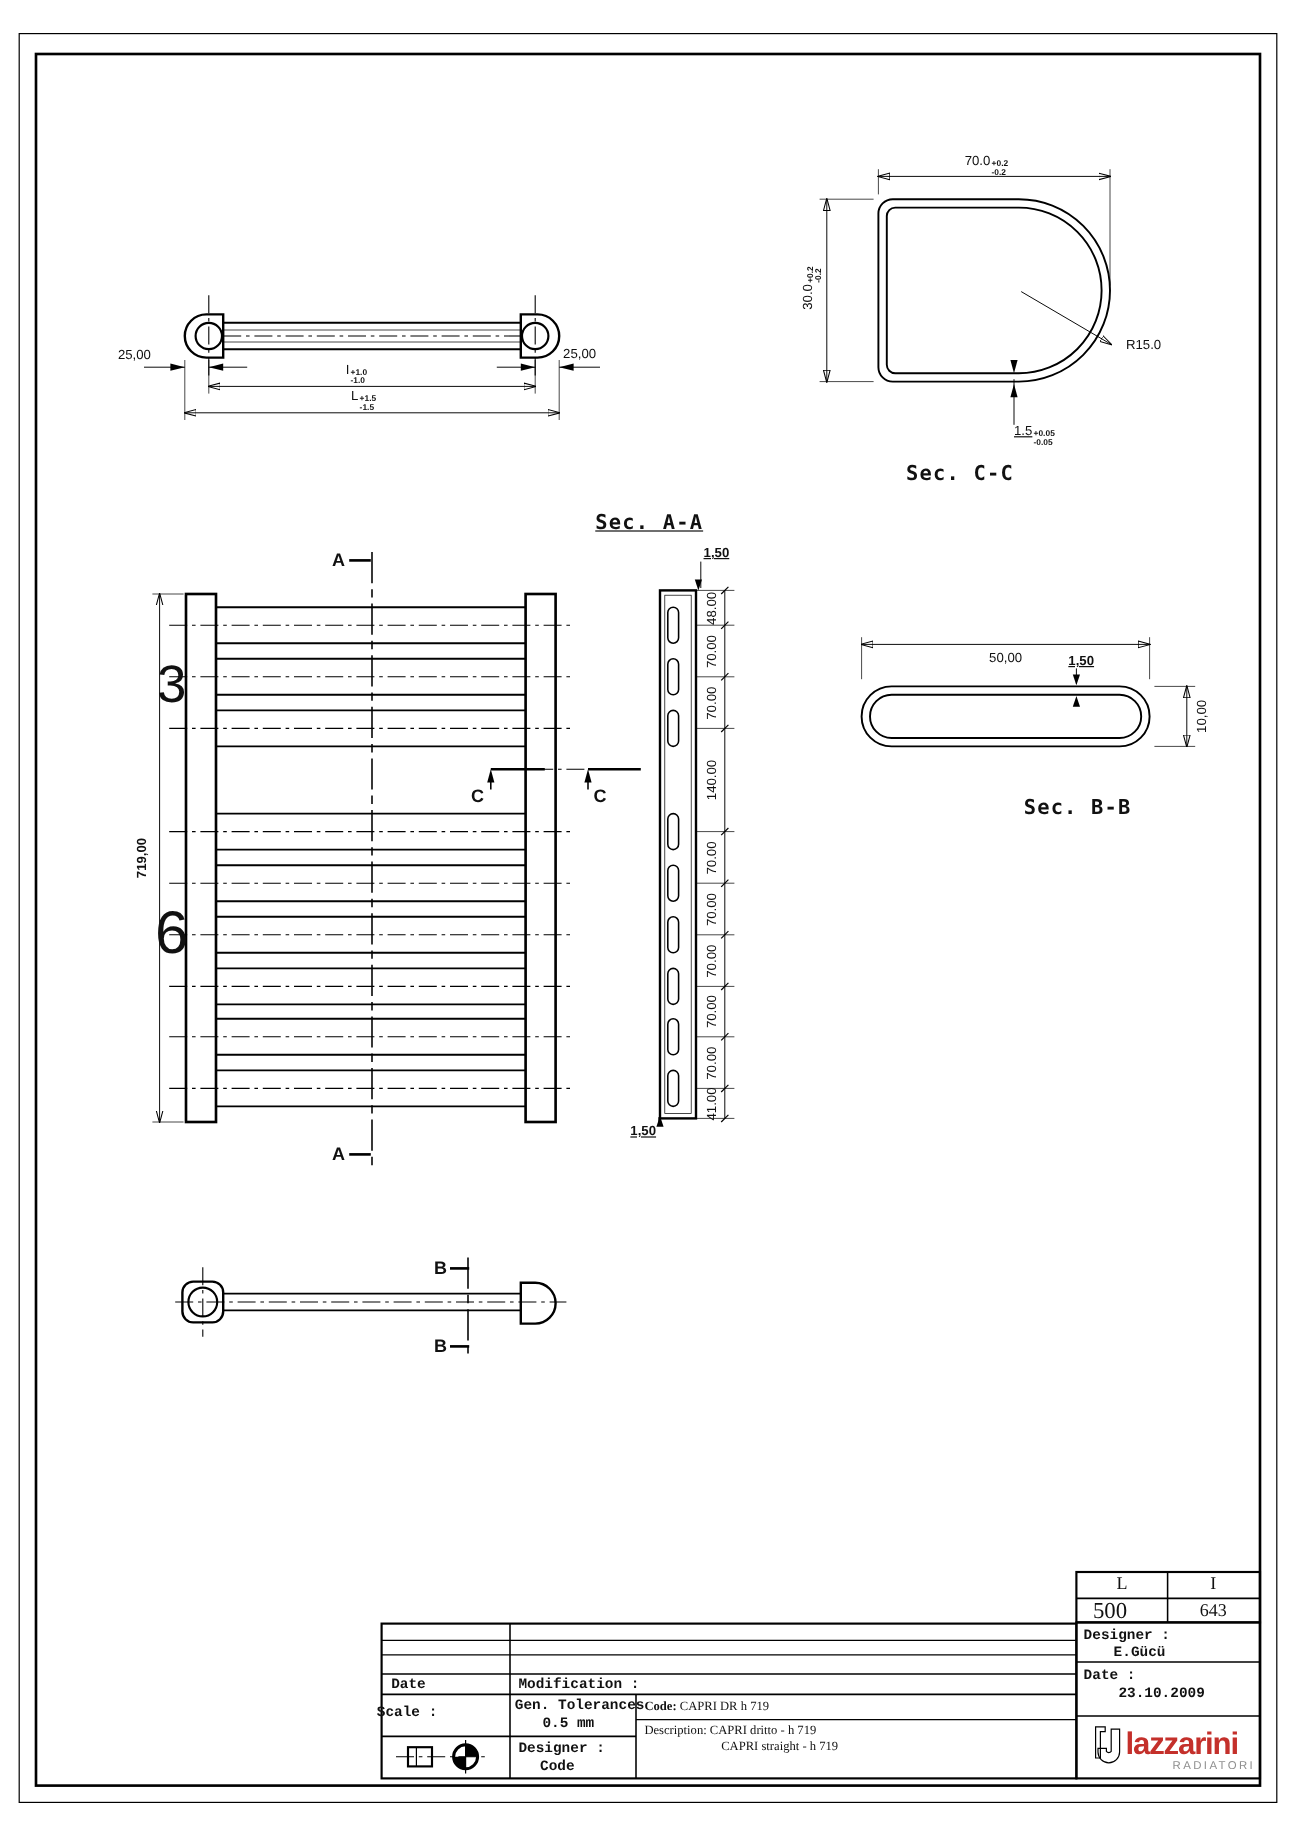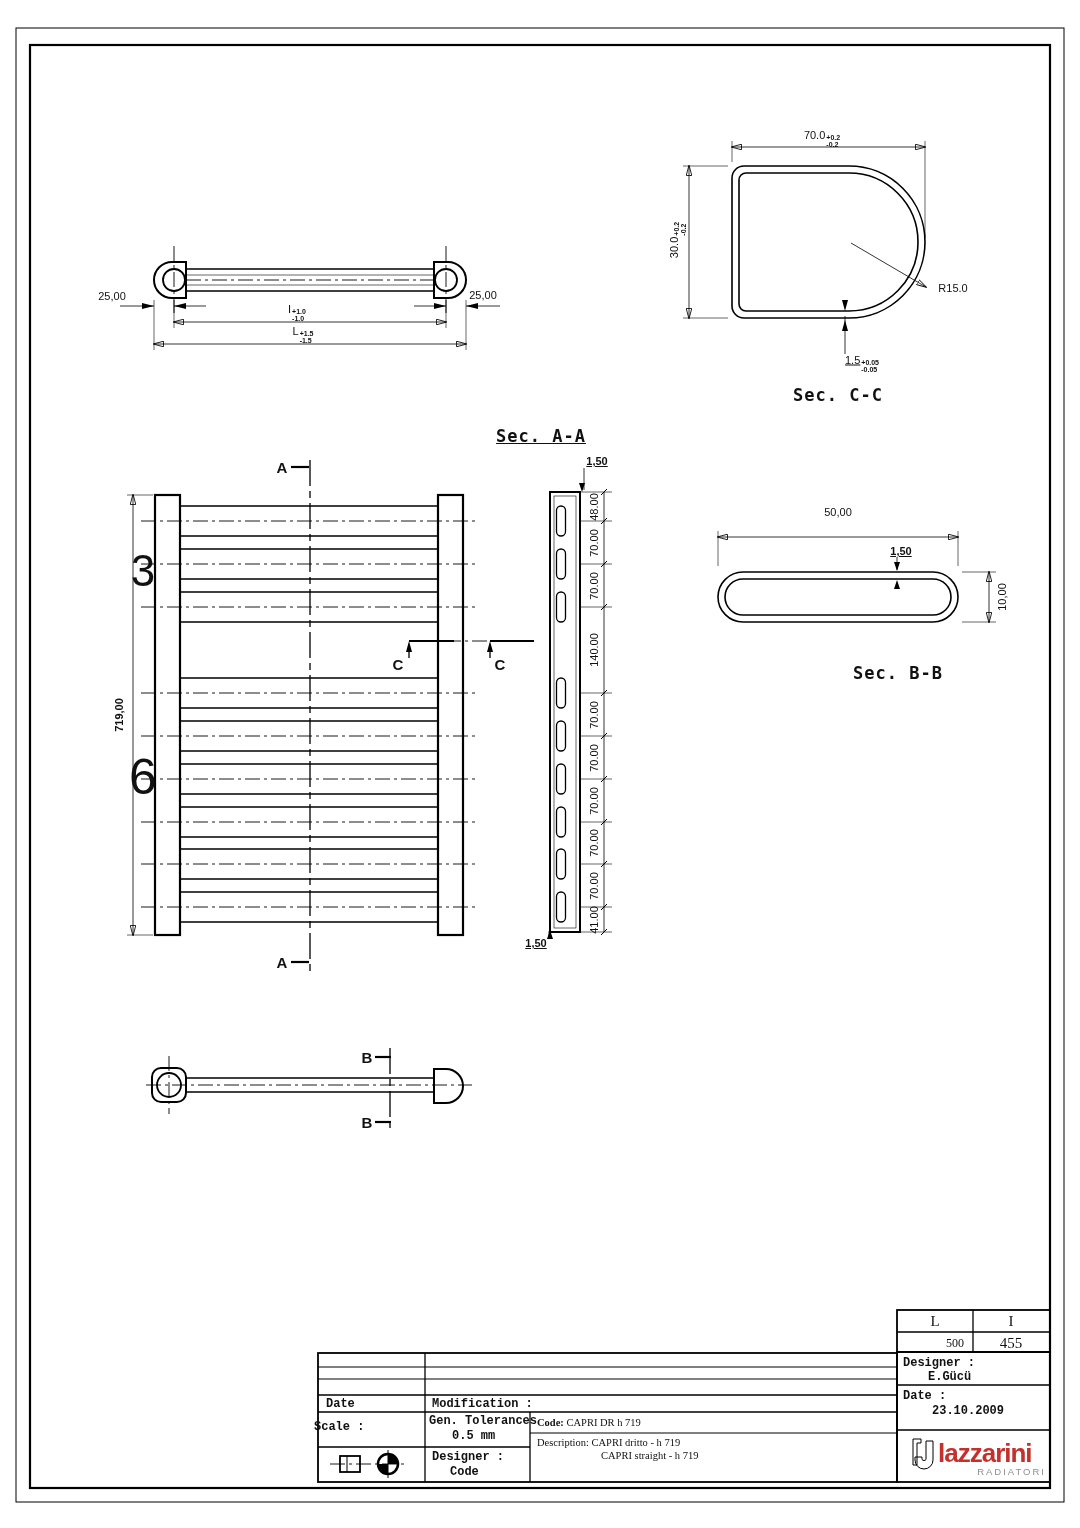--- a/index.html
+++ b/index.html
@@ -273,21 +273,21 @@
       </span></div>
 <div class="t rot" style="left:677px;top:240px"><span>30.0</span><span class="tol">
         <span>+0.2</span>
         <span>-0.2</span>
       </span></div>
 <div class="t" style="left:953px;top:288px">R15.0</div>
 <div class="t u" style="left:862px;top:363px"><span>1.5</span><span class="tol">
         <span>+0.05</span>
         <span>-0.05</span>
       </span></div>
-<div class="t sec-title" style="left:838px;top:395px">Sec. C-C</div>
+<div class="t sec-title" style="left:800px;top:395px">Sec. C-C</div>
 
 <div class="t sec-title u" style="left:541px;top:436px">Sec. A-A</div>
 <div class="t u bold" style="left:597px;top:461px">1,50</div>
 <div class="t rot" style="left:594px;top:507px">48.00</div>
 <div class="t rot" style="left:594px;top:543px">70.00</div>
 <div class="t rot" style="left:594px;top:586px">70.00</div>
 <div class="t rot" style="left:594px;top:650px">140.00</div>
 <div class="t rot" style="left:594px;top:715px">70.00</div>
 <div class="t rot" style="left:594px;top:758px">70.00</div>
 <div class="t rot" style="left:594px;top:801px">70.00</div>
@@ -297,43 +297,43 @@
 <div class="t u bold" style="left:536px;top:943px">1,50</div>
 
 <div class="t big3" style="left:143px;top:571px">3</div>
 <div class="t big6" style="left:143px;top:777px">6</div>
 <div class="t rot bold" style="left:119px;top:715px">719,00</div>
 <div class="t mk" style="left:282px;top:467px">A</div>
 <div class="t mk" style="left:282px;top:962px">A</div>
 <div class="t mk" style="left:398px;top:664px">C</div>
 <div class="t mk" style="left:500px;top:664px">C</div>
 
-<div class="t" style="left:838px;top:512px">50,00</div>
+<div class="t" style="left:838px;top:549px">50,00</div>
 <div class="t u bold" style="left:901px;top:551px">1,50</div>
 <div class="t rot" style="left:1002px;top:597px">10,00</div>
 <div class="t sec-title" style="left:898px;top:673px">Sec. B-B</div>
 
 <div class="t mk" style="left:367px;top:1057px">B</div>
 <div class="t mk" style="left:367px;top:1122px">B</div>
 
 <div class="tb" style="left:326px;top:1397px">Date</div>
 <div class="tb" style="left:432px;top:1397px">Modification :</div>
 <div class="tb" style="left:314px;top:1420px">Scale :</div>
 <div class="tb" style="left:429px;top:1414px">Gen. Tolerances</div>
 <div class="tb" style="left:452px;top:1429px">0.5 mm</div>
 <div class="tb" style="left:432px;top:1450px">Designer :</div>
 <div class="tb" style="left:450px;top:1465px">Code</div>
 <div class="code-line" style="left:537px;top:1417px"><b>Code:</b>&nbsp;<span>CAPRI DR h 719</span></div>
 <div class="code-line" style="left:537px;top:1437px;font-weight:400"><span>Description:</span>&nbsp;<span>CAPRI dritto - h 719</span></div>
 <div class="code-line" style="left:601px;top:1450px">CAPRI straight - h 719</div>
 
 <div class="t serif" style="left:935px;top:1321px;font-size:15px">L</div>
 <div class="t serif" style="left:1011px;top:1321px;font-size:15px">I</div>
-<div class="t serif" style="left:955px;top:1343px;font-size:12px">500</div>
-<div class="t serif" style="left:1011px;top:1343px;font-size:15px">455</div>
+<div class="t serif" style="left:925px;top:1343px;font-size:19px">500</div>
+<div class="t serif" style="left:1011px;top:1343px;font-size:15px">643</div>
 
 <div class="tb" style="left:903px;top:1356px">Designer :</div>
 <div class="tb" style="left:928px;top:1370px">E.Gücü</div>
 <div class="tb" style="left:903px;top:1389px">Date :</div>
 <div class="tb" style="left:932px;top:1404px">23.10.2009</div>
 
 <div class="logo-text" style="left:938px;top:1438px;color:#c4302b">lazzarini</div>
 <div class="logo-sub" style="left:962px;top:1466px;width:84px;text-align:right;color:#8f8f8f">RADIATORI</div>
 
 </div>

